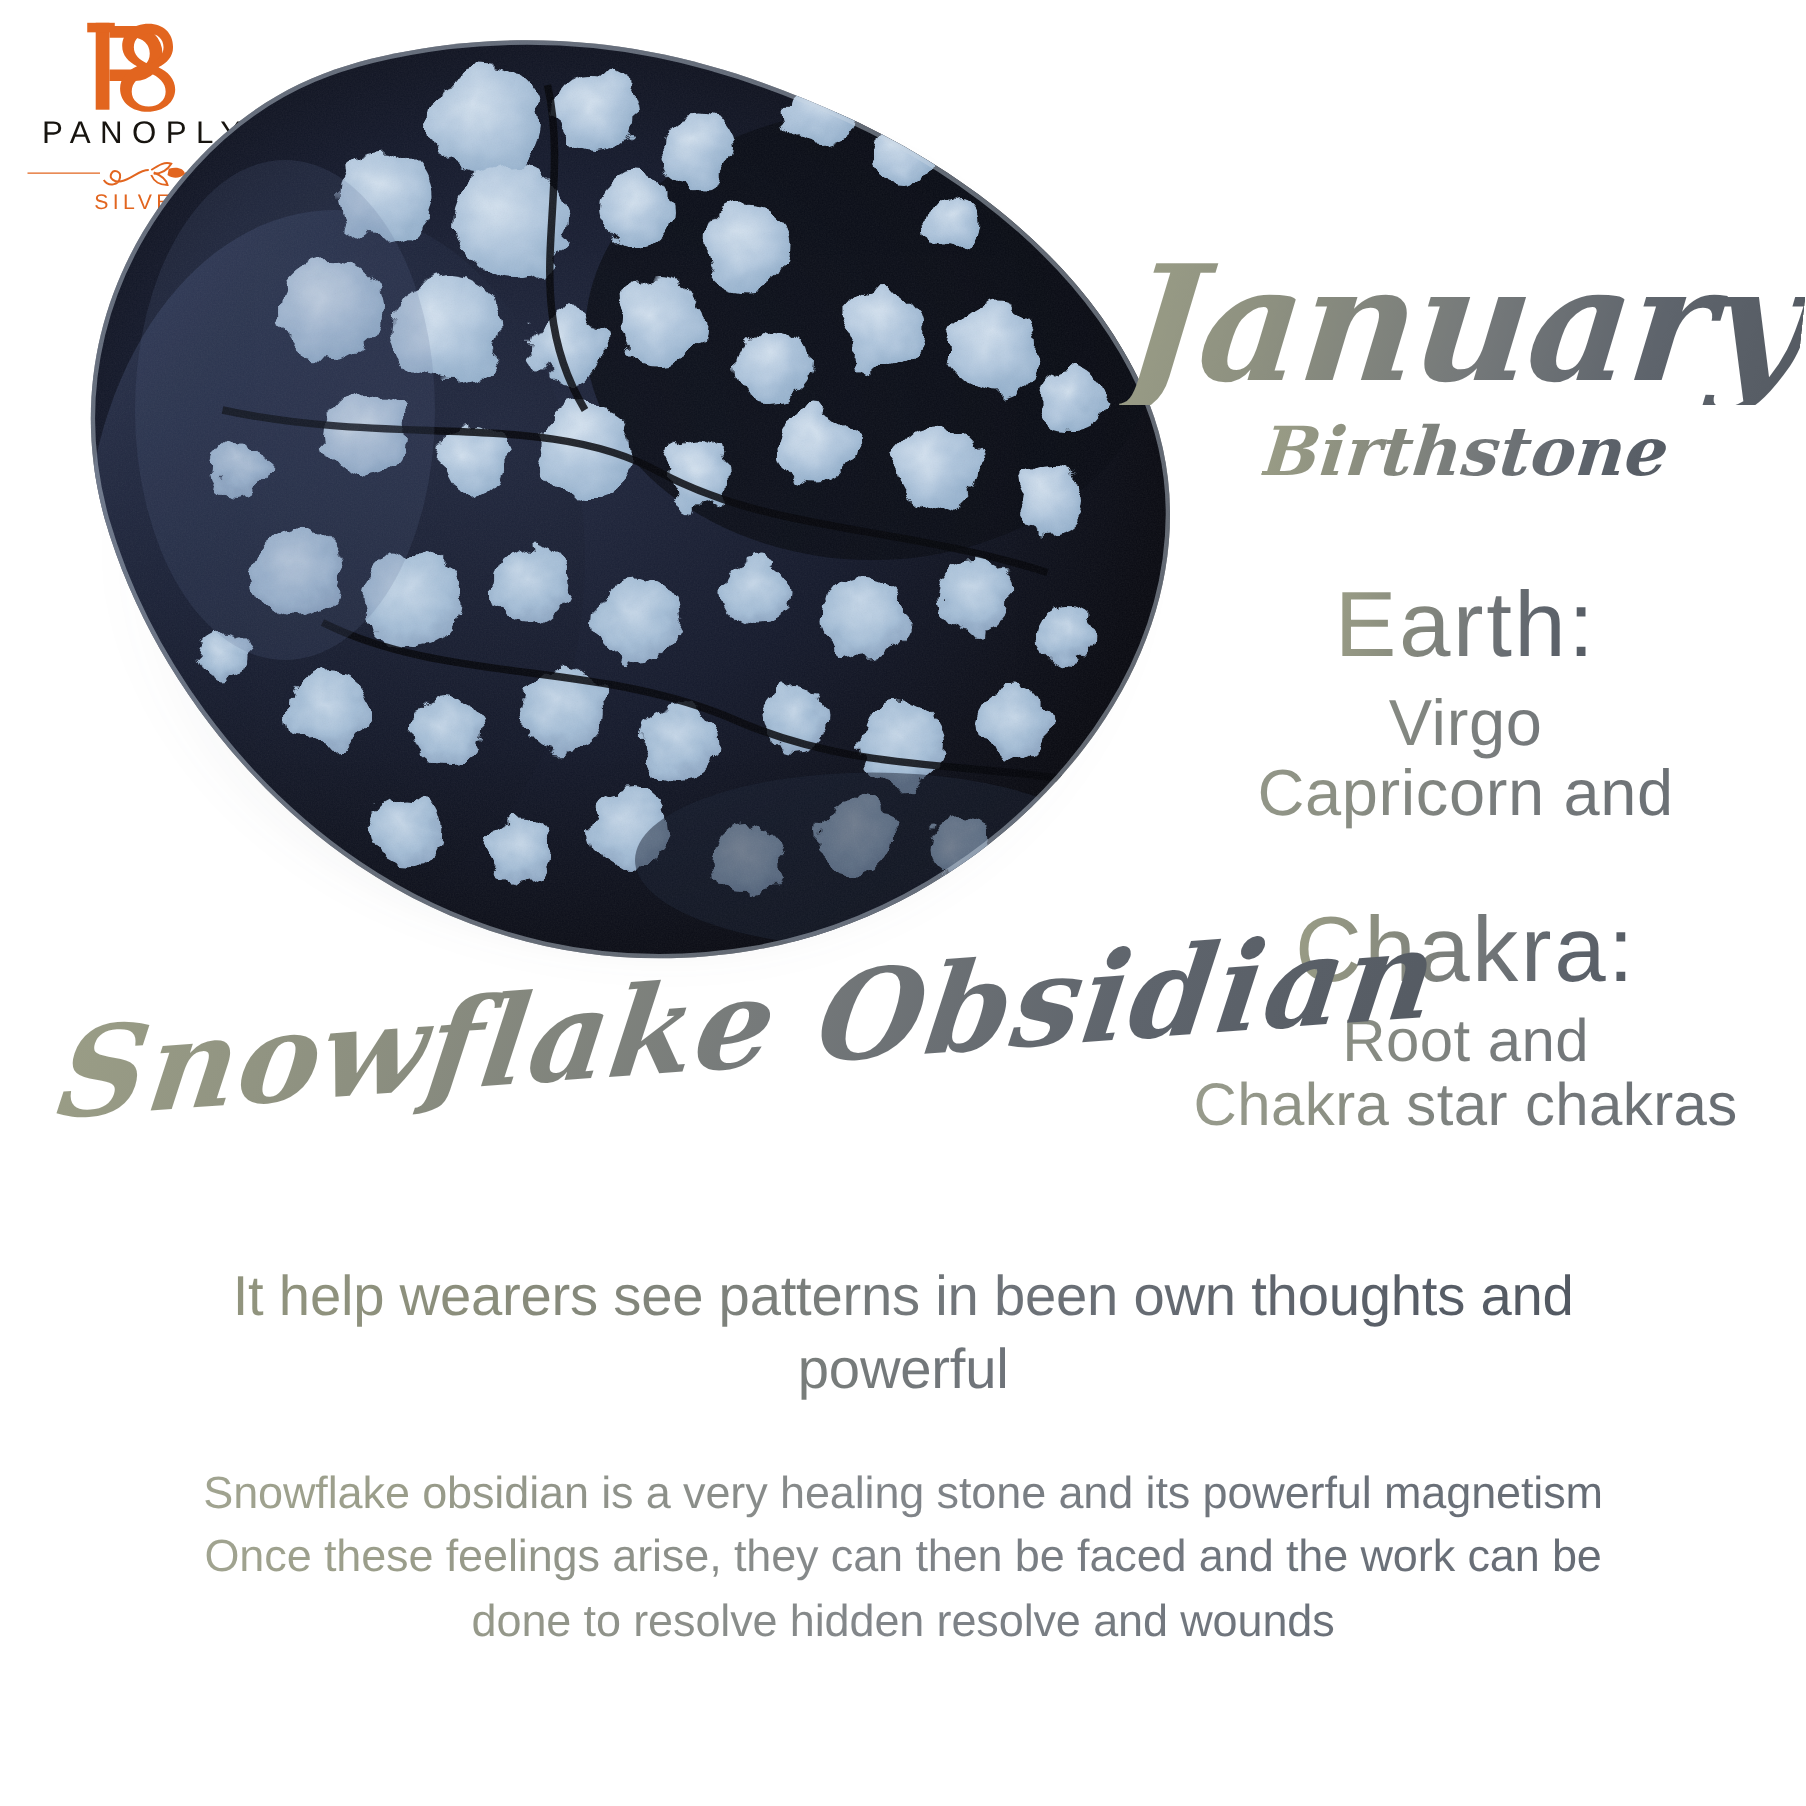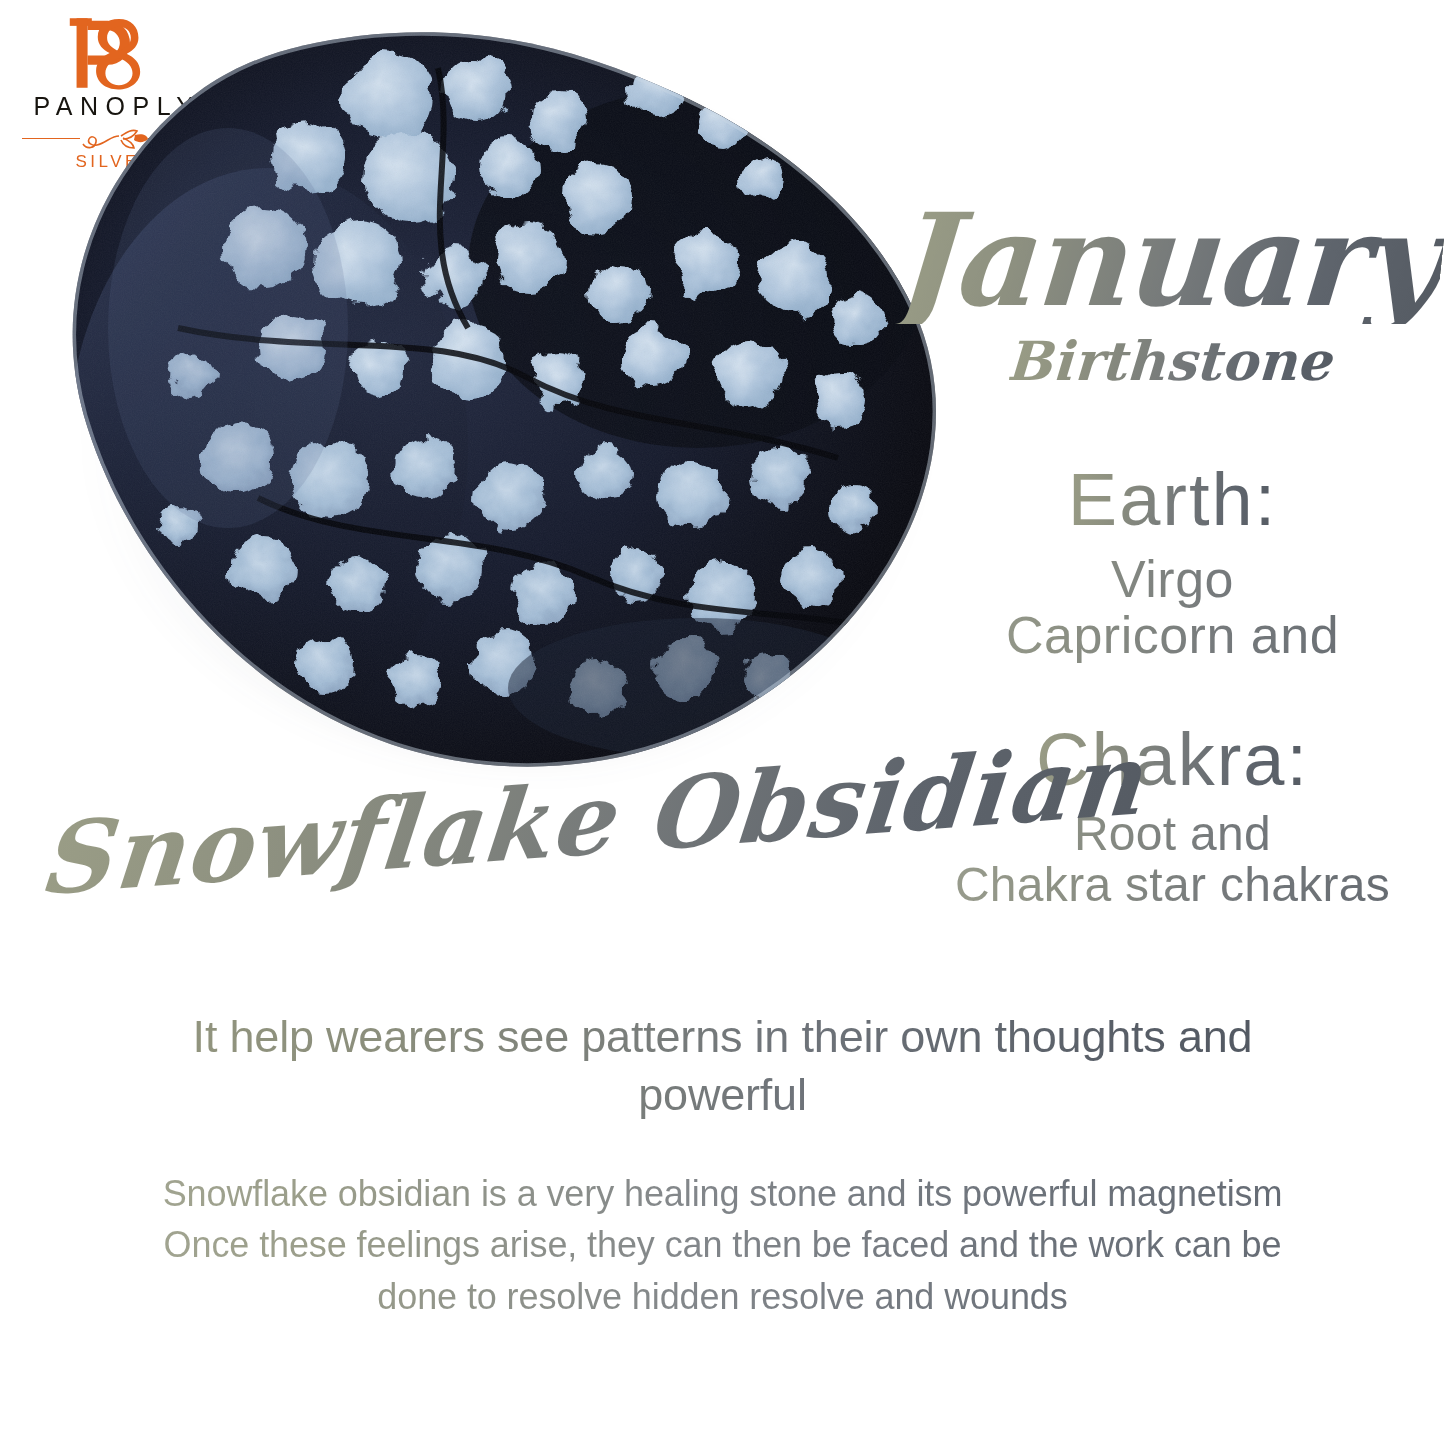--- a/index.html
+++ b/index.html
@@ -323,21 +323,21 @@
       <span class="grad-soft line">Root and</span>
       <span class="grad-soft line">Chakra star chakras</span>
     </div>
   </div>
 
   <div class="stone-name">
     <span class="inner"><span class="grad script">Snowflake Obsidian</span></span>
   </div>
 
   <div class="tagline">
-    <span class="grad line">It help wearers see patterns in their own thoughts and</span>
+    <span class="grad line">It help wearers see patterns in been own thoughts and</span>
     <span class="grad line">powerful</span>
   </div>
 
   <div class="para">
     <span class="grad line">Snowflake obsidian is a very healing stone and its powerful magnetism</span>
     <span class="grad line">Once these feelings arise, they can then be faced and the work can be</span>
     <span class="grad line">done to resolve hidden resolve and wounds</span>
   </div>
 
 </div>

